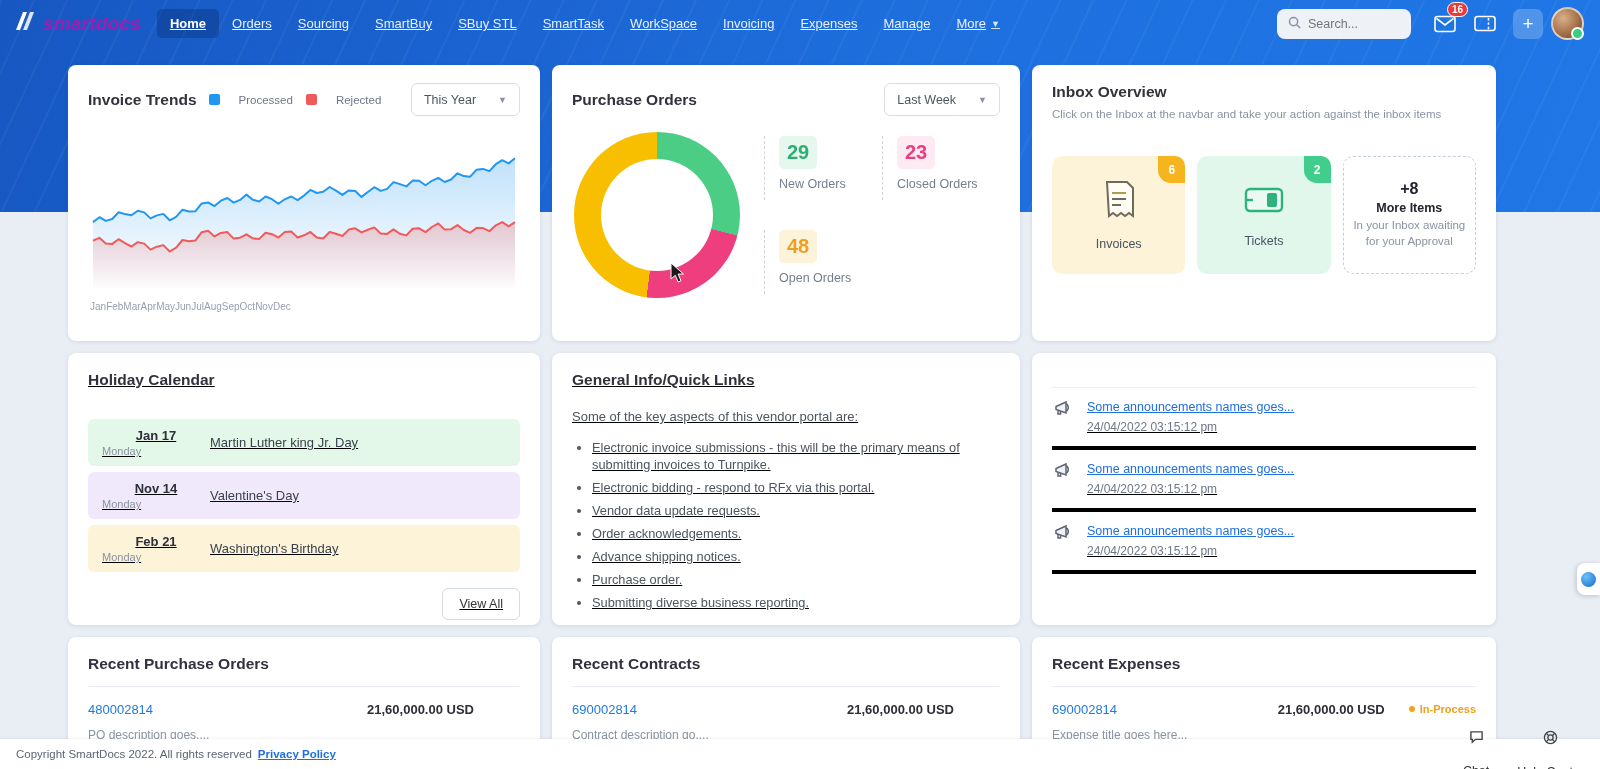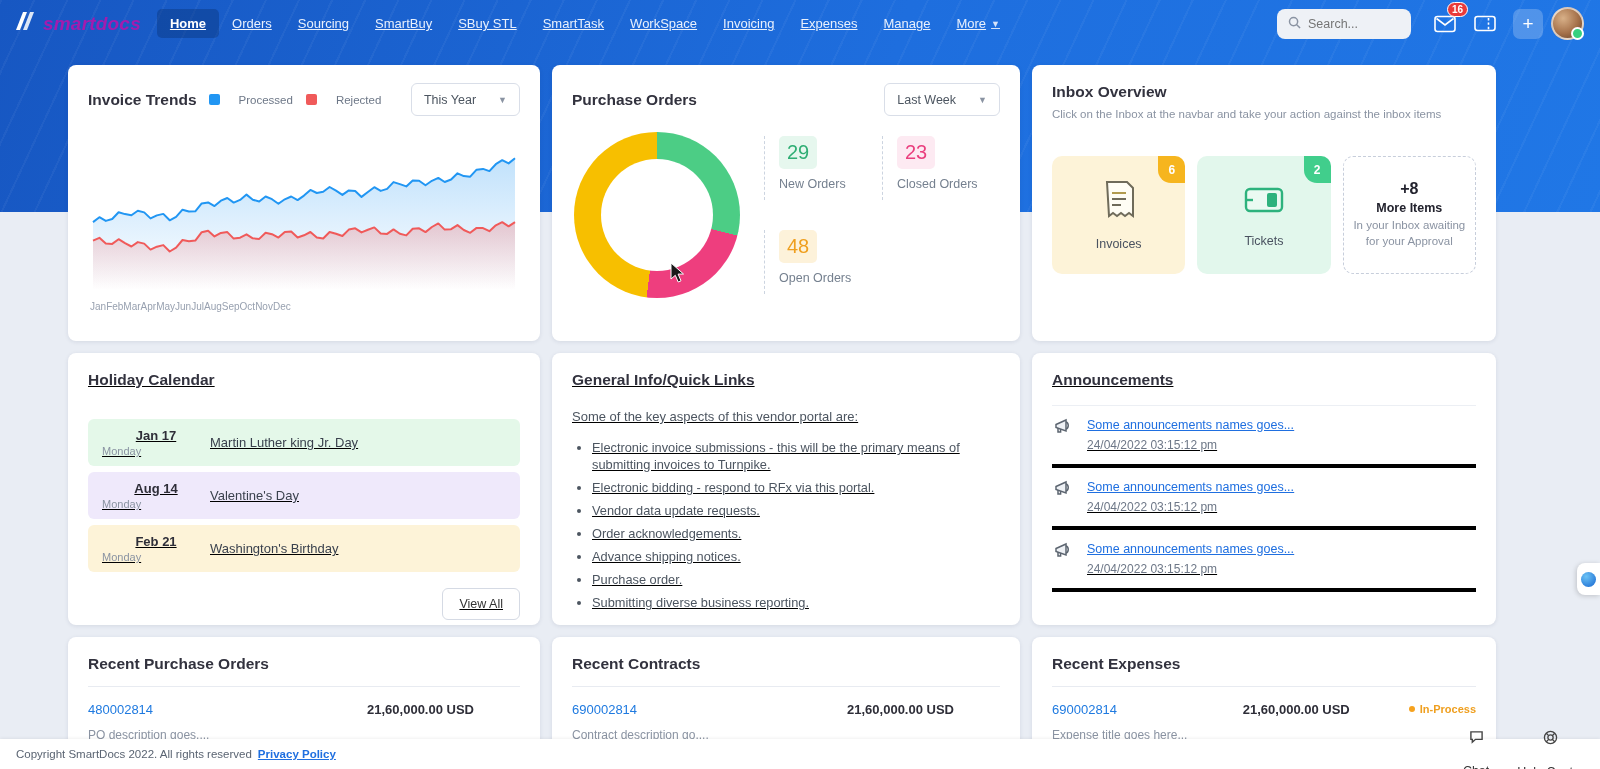--- a/index.html
+++ b/index.html
@@ -53,21 +53,21 @@
   .sw { width:11px; height:11px; border-radius:2px; }
   .months { display:flex; font-size:10px; color:#98a1b0; padding:5px 2px 0; }
 
   
   .po-body { display:flex; align-items:center; margin-top:16px; }
   .donut-wrap { width:166px; height:166px; position:relative; margin-left:2px; flex:none; }
   .donut { width:100%; height:100%; border-radius:50%; }
   .donut-hole { position:absolute; inset:27px; background:#fff; border-radius:50%; }
   .po-stats { flex:1; display:grid; grid-template-columns:1fr 1fr; row-gap:30px; margin-left:24px; }
   .stat { border-left:1px dashed #ccd4e0; padding-left:14px; min-height:64px; }
-  .stat-value { display:inline-block; font-size:20px; font-weight:400; padding:5px 8px; border-radius:5px; }
+  .stat-value { display:inline-block; font-size:20px; font-weight:700; padding:5px 8px; border-radius:5px; }
   .v-green { color:#2fae74; background:#e6f7ee; }
   .v-pink  { color:#ea3f7e; background:#fdeaf2; }
   .v-orange{ color:#ef9f1f; background:#fdf2da; }
   .stat-label { margin-top:8px; font-size:12.5px; color:#75808f; }
 
   
   .inbox-sub { margin-top:7px; font-size:11.5px; color:#8a93a2; }
   .tiles { display:grid; grid-template-columns:repeat(3,1fr); gap:12px; margin-top:36px; }
   .tile { position:relative; height:118px; border-radius:10px; display:flex; flex-direction:column;
           align-items:center; justify-content:center; gap:13px; cursor:pointer; }
@@ -100,21 +100,21 @@
   .ql-list li { font-size:12.8px; color:#4c5560; line-height:1.3; }
 
   
   .ann-list { margin-top:16px; border-top:1px solid #eceff4; }
   .ann-item { display:flex; gap:14px; padding:12px 2px; border-bottom:4px solid #000000; align-items:flex-start; }
   .ann-title { font-size:12.5px; color:#1f6fe0; text-decoration:underline; cursor:pointer; }
   .ann-date { font-size:12px; color:#6d7787; margin-top:6px; }
 
   
   .recent-title { font-size:15.5px; font-weight:700; color:#32323e; padding-bottom:13px; border-bottom:1px solid #e8ebf1; }
-  .entry { display:flex; align-items:flex-start; margin-top:15px;gap:35px; }
+  .entry { display:flex; align-items:flex-start; margin-top:15px; }
   .e-left { display:flex; flex-direction:column; }
   .e-id { font-size:13px; color:#1f7ae0; cursor:pointer; }
   .e-desc { font-size:12px; color:#8a93a2; margin-top:11px; }
   .e-amount { margin-left:auto; font-size:13px; font-weight:700; color:#2e2e38; }
   .pad-r { margin-right:46px; }
   .e-status { display:flex; align-items:center; gap:5px; font-size:11px; color:#ef9f1f; font-weight:700;
               margin-left:24px; white-space:nowrap; margin-top:1px; }
   .dot-orange { width:6px; height:6px; border-radius:50%; background:#f6a21e; display:inline-block; }
 
   
@@ -319,21 +319,21 @@
       <div class="holiday-list">
         <div class="holiday h-green">
           <span class="h-date">
             <b>Jan 17</b>
             <span class="h-day">Monday</span>
           </span>
           <span class="h-name">Martin Luther king Jr. Day</span>
         </div>
         <div class="holiday h-purple">
           <span class="h-date">
-            <b>Aug 14</b>
+            <b>Nov 14</b>
             <span class="h-day">Monday</span>
           </span>
           <span class="h-name">Valentine's Day</span>
         </div>
         <div class="holiday h-yellow">
           <span class="h-date">
             <b>Feb 21</b>
             <span class="h-day">Monday</span>
           </span>
           <span class="h-name">Washington's Birthday</span>
@@ -352,21 +352,20 @@
         <li>Electronic bidding - respond to RFx via this portal.</li>
         <li>Vendor data update requests.</li>
         <li>Order acknowledgements.</li>
         <li>Advance shipping notices.</li>
         <li>Purchase order.</li>
         <li>Submitting diverse business reporting.</li>
       </ul>
     </section>
 
     <section class="card r2">
-      <div class="card-title">Announcements</div>
       <div class="ann-list">
         <div class="ann-item">
           <span>
             <svg width="19" height="17" viewBox="0 0 19 17" fill="none">
                 <path d="M2 6.5 L12 2 V13 L2 9.5 Z" stroke="#5c6570" stroke-width="1.5" fill="#eef1f5"></path>
                 <path d="M12 4 c3 .8 3 6.2 0 7" stroke="#5c6570" stroke-width="1.5"></path>
                 <path d="M4 10 v4 h2.6 v-3" stroke="#5c6570" stroke-width="1.5"></path>
               </svg>
           </span>
           <div>

